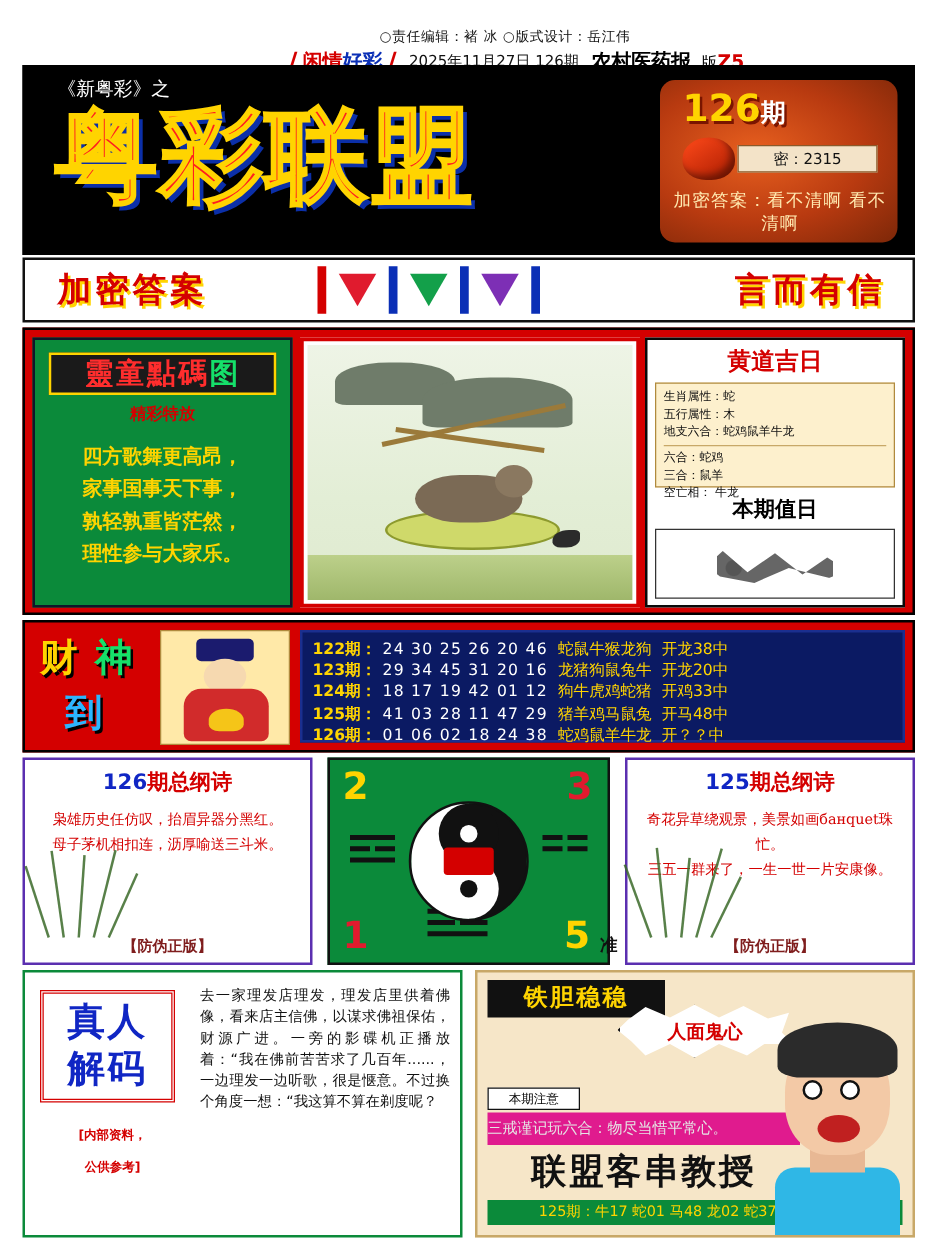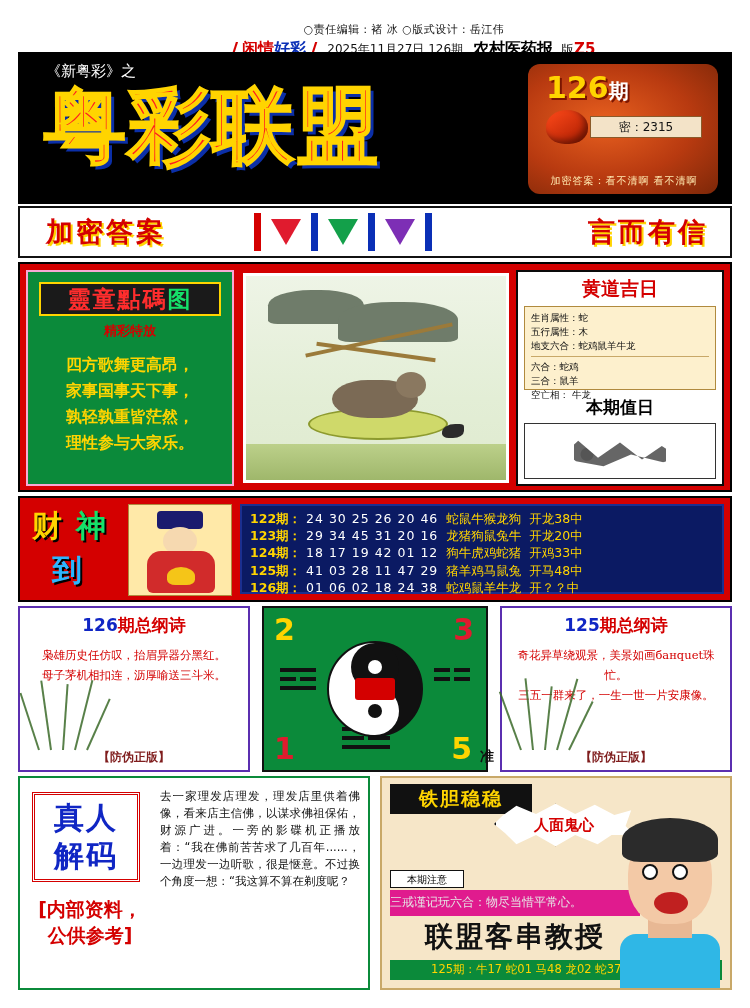--- a/index.html
+++ b/index.html
@@ -61,21 +61,21 @@
     border-radius: 50% 50% 45% 45%;
     box-shadow: inset -4px -4px 6px rgba(0,0,0,.4);
   }
   .mh-code {
     position: absolute; left: 62px; top: 52px; width: 112px; height: 22px;
     background: #f3e3c8; border: 1px solid #8a5a2a; color: #111;
     font-size: 12px; text-align: center; line-height: 21px;
   }
   .mh-note {
     position: absolute; left: 10px; bottom: 6px; width: 172px;
-    font-size: 10px; color: #ffe9b0; text-align: center; letter-spacing: 1px;
+    font-size: 14px; color: #ffe9b0; text-align: center; letter-spacing: 1px;
   }
 
   
   .sloganbar {
     position: absolute; left: 18px; top: 206px; width: 714px; height: 52px;
     background: #fff; border: 2px solid #111; display: flex; align-items: center;
   }
   .slogan-l, .slogan-r {
     font-size: 27px; font-weight: bold; color: #d40000; letter-spacing: 3px;
     text-shadow: 2px 2px 0 #ffd400;
@@ -90,21 +90,21 @@
   .gem.d2 { border-top: 26px solid #13a04a; }
   .gem.d3 { border-top: 26px solid #7d2fb5; }
 
   
   .midband {
     position: absolute; left: 18px; top: 262px; width: 714px; height: 230px;
     background: #d40000; border: 2px solid #000;
   }
   .panel-left {
     position: absolute; left: 6px; top: 6px; width: 208px; height: 216px;
-    background: #0b8a3a; border: 2px solid #f9a8d4;
+    background: #0b8a3a; border: 2px solid #0f172a;
   }
   .ldm-title {
     margin: 10px auto 0; width: 182px; height: 34px; background: #1a1a1a; border: 2px solid #ffd400;
     color: #ff2d2d; font-size: 23px; font-weight: bold; text-align: center; line-height: 31px;
     letter-spacing: 2px;
   }
   .ldm-title span.g { color: #15e06a; }
   .ldm-sub { text-align: center; color: #d40000; font-size: 13px; font-weight: bold; margin-top: 6px; }
   .ldm-poem {
     margin-top: 12px; text-align: center; color: #ffd400; font-size: 16px; line-height: 26px;
@@ -233,21 +233,21 @@
   .bl-card {
     position: absolute; left: 0; top: 0; width: 352px; height: 214px;
     background: #fff; border: 2px solid #0b8a3a;
   }
   .zr-box {
     position: absolute; left: 12px; top: 14px; width: 108px; height: 90px;
     border: 3px double #d40000; display: flex; flex-direction: column;
     align-items: center; justify-content: center;
   }
   .zr-box span { color: #1026c4; font-size: 30px; font-weight: bold; line-height: 38px; letter-spacing: 2px; }
-  .zr-note { position: absolute; left: 8px; top: 118px; width: 124px; color: #d40000; font-size: 19px; font-weight: bold; line-height: 26px; text-align: center; }
+  .zr-note { position: absolute; left: 8px; top: 118px; width: 124px; color: #d40000; font-size: 10px; font-weight: bold; line-height: 26px; text-align: center; }
   .bl-text {
     position: absolute; left: 140px; top: 10px; right: 8px; bottom: 6px;
     font-size: 11.5px; line-height: 17px; color: #111; text-align: justify;
   }
   .br-card {
     position: absolute; right: 0; top: 0; width: 352px; height: 214px;
     background: #f6e6c8; border: 2px solid #c8a868; overflow: hidden;
   }
   .td-banner {
     position: absolute; left: 8px; top: 6px; width: 142px; height: 30px;

